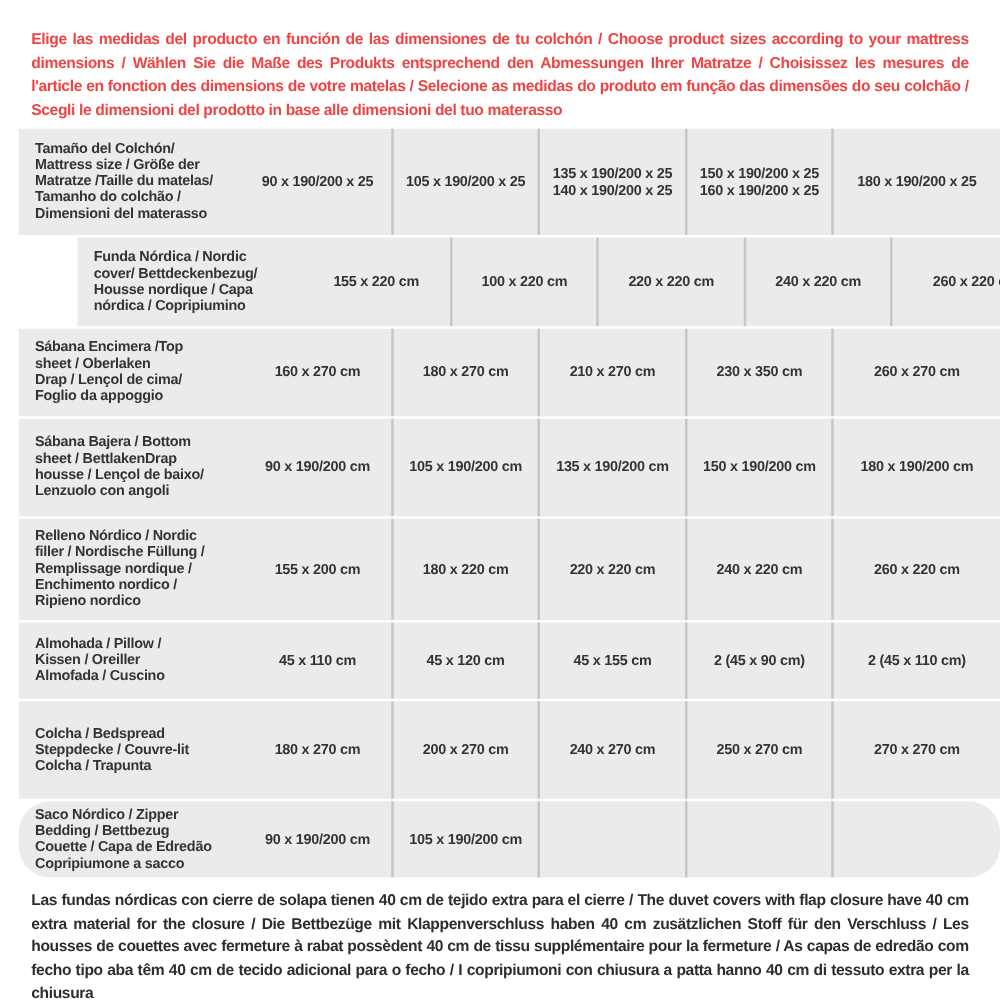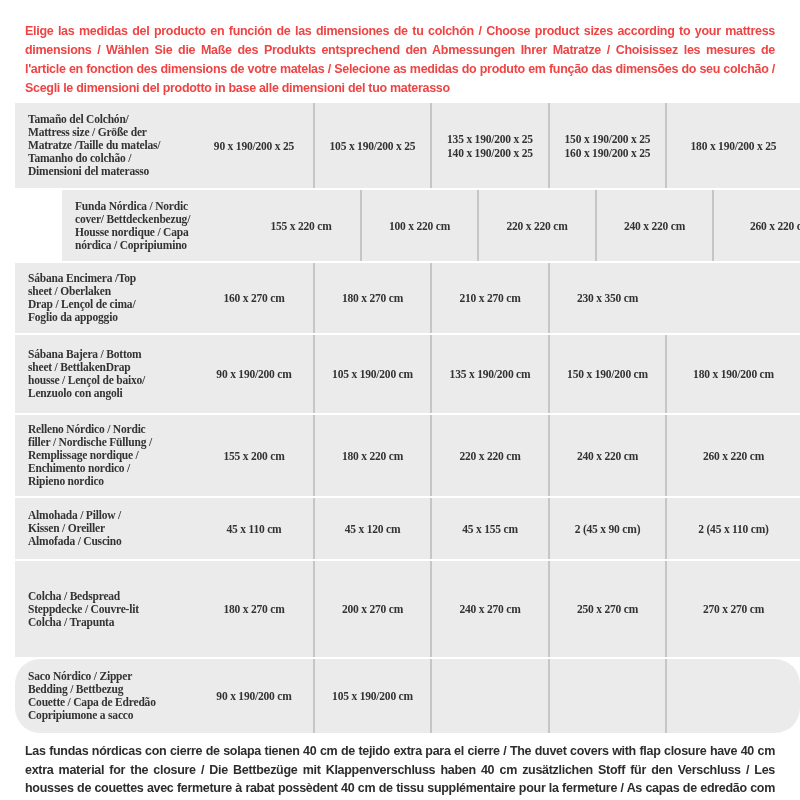--- a/index.html
+++ b/index.html
@@ -15,30 +15,29 @@
   }
   .size-table{
     margin-left:15px;width:785px;
   }
   .row{
     display:grid;
     grid-template-columns:180px 118px 117px 118px 117px 135px;
     background:#ebebeb;
     margin-bottom:2px;
     align-items:center;
-    font-family:Liberation Serif, serif;
   }
   .row.r1{height:85px;}
   .row.r2{height:71px;margin-left:47px;}
   .row.r3{height:70px;}
   .row.r4{height:78px;}
   .row.r5{height:81px;}
   .row.r6{height:61px;}
-  .row.r7{height:96px;}
-  .row.r8{height:74px;border-radius:25px;}
+  .row.r7{height:78px;}
+  .row.r8{height:61px;border-radius:25px;}
   .cell{
     height:100%;
     display:flex;align-items:center;justify-content:center;
     font-size:11.5px;line-height:14px;letter-spacing:-0.2px;
     text-align:center;white-space:pre-line;color:#333333;
     box-sizing:border-box;
   }
   .cell.label{
     justify-content:flex-start;text-align:left;
     padding-left:13px;padding-right:4px;
@@ -92,20 +91,21 @@
 
     <div class="row r3">
       <div class="cell label">Sábana Encimera /Top
 sheet / Oberlaken
 Drap / Lençol de cima/
 Foglio da appoggio</div>
       <div class="cell">160 x 270 cm</div>
       <div class="cell">180 x 270 cm</div>
       <div class="cell">210 x 270 cm</div>
       <div class="cell">230 x 350 cm</div>
+      <div class="cell">260 x 270 cm</div>
     </div>
 
     <div class="row r4">
       <div class="cell label">Sábana Bajera / Bottom
 sheet / BettlakenDrap
 housse / Lençol de baixo/
 Lenzuolo con angoli</div>
       <div class="cell">90 x 190/200 cm</div>
       <div class="cell">105 x 190/200 cm</div>
       <div class="cell">135 x 190/200 cm</div>

